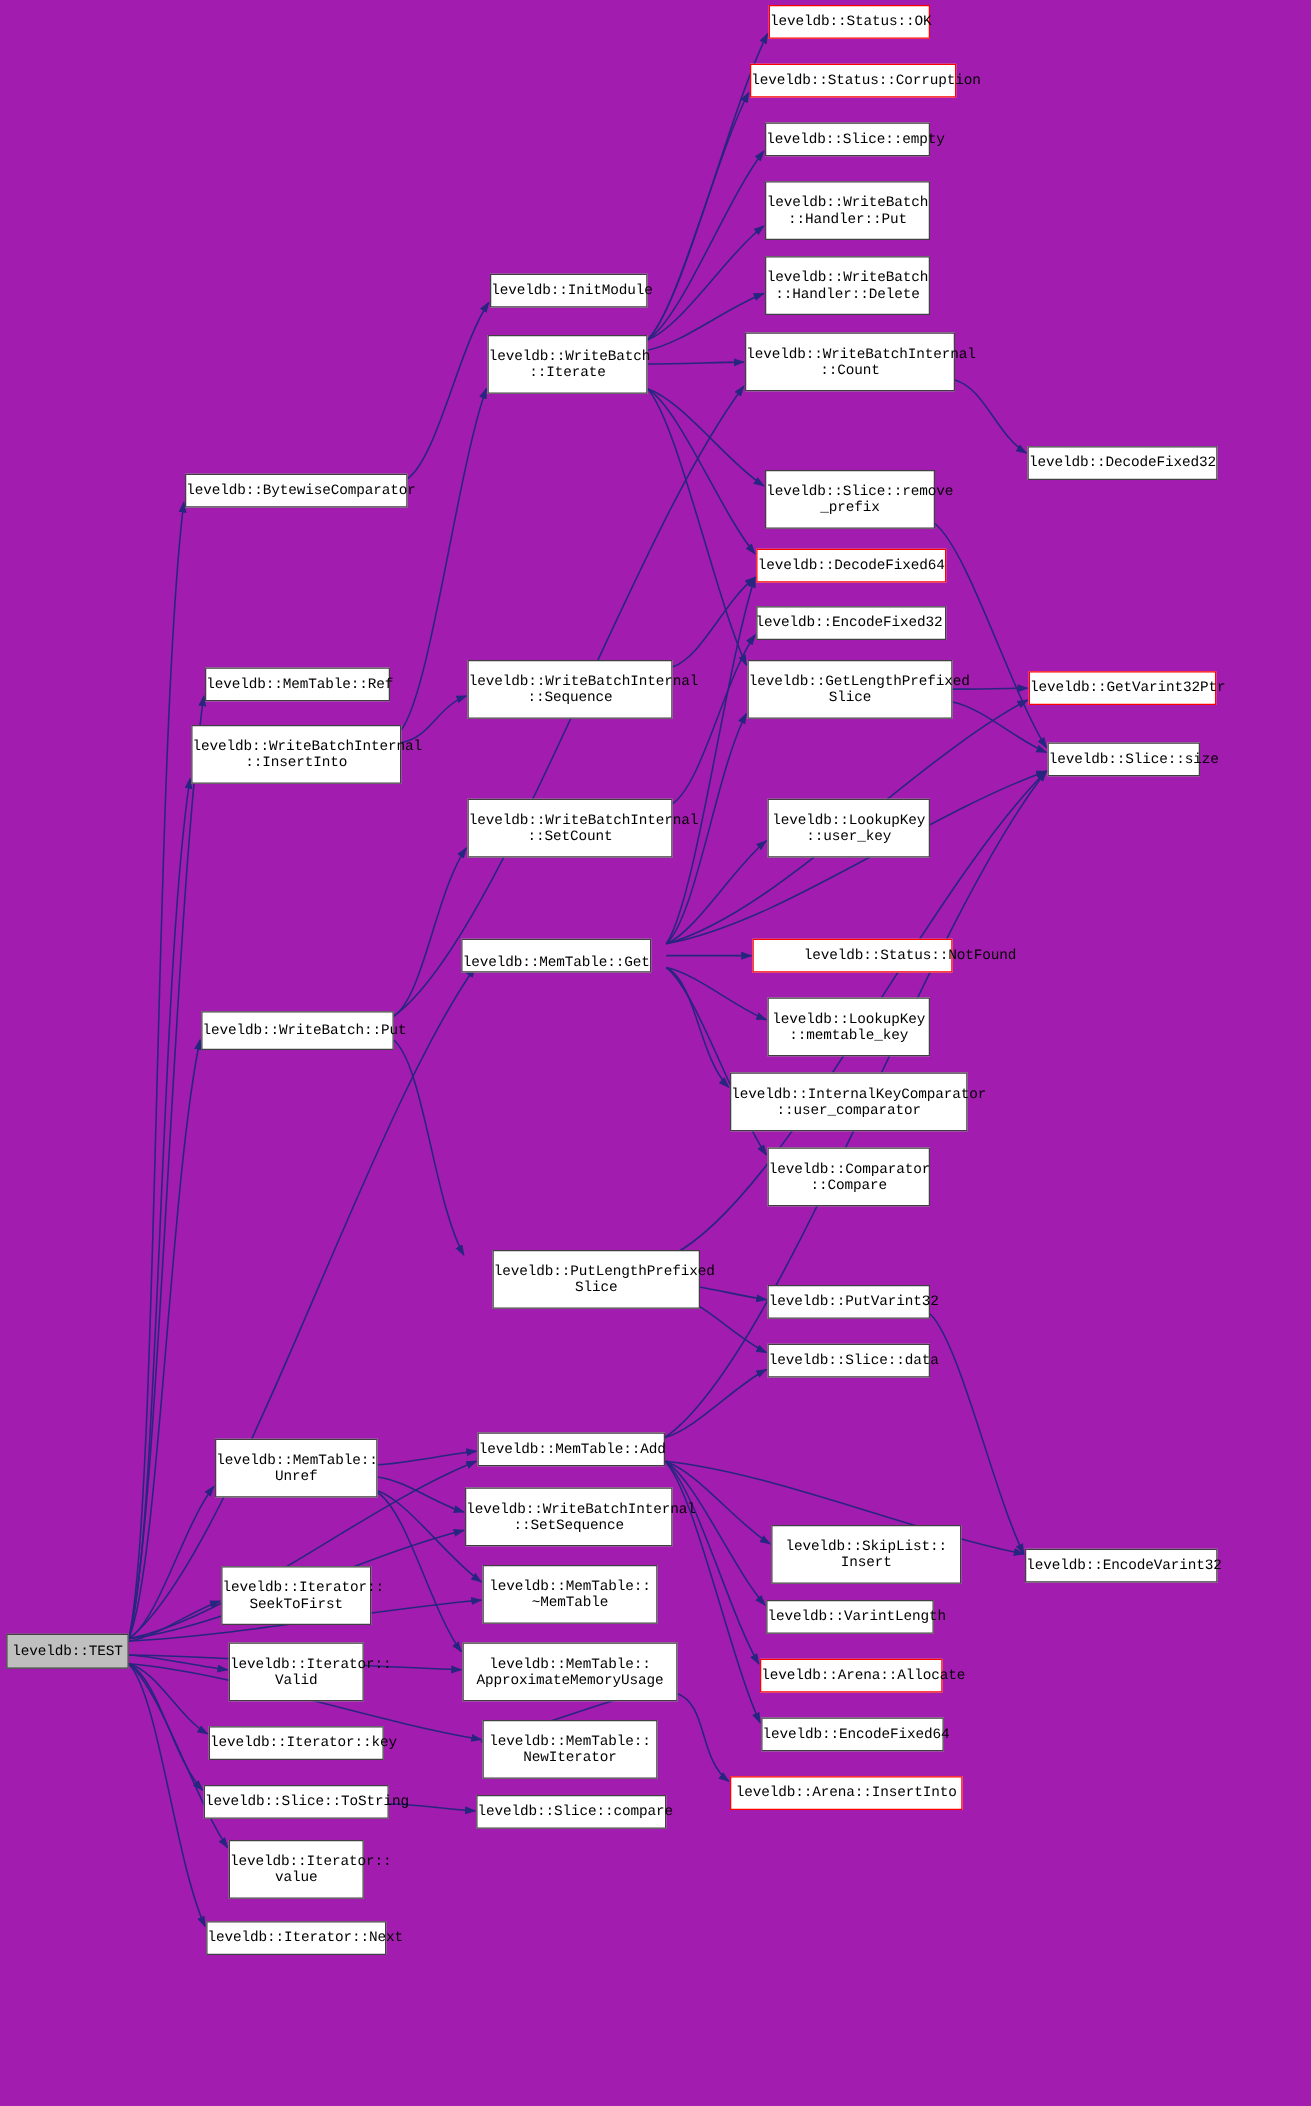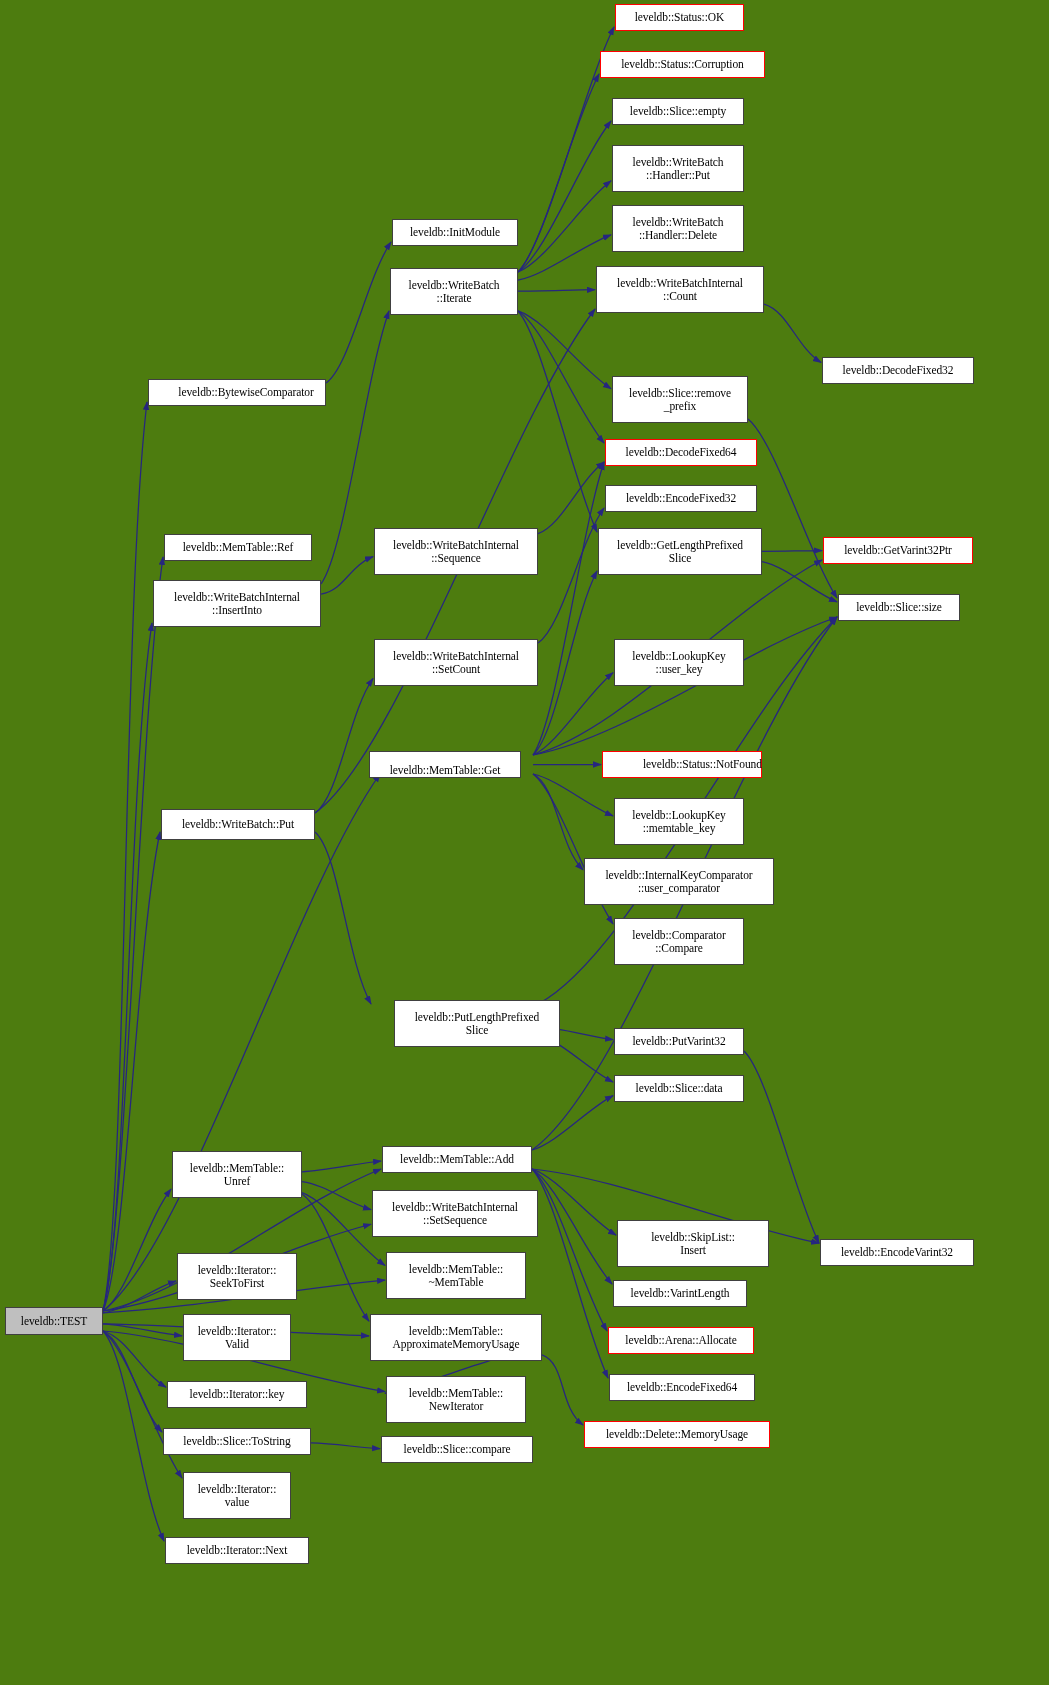--- a/index.html
+++ b/index.html
@@ -4,22 +4,22 @@
 <style>
   html, body {
     margin: 0;
     padding: 0;
     background: #ffffff;
   }
   #graph {
     position: relative;
     width: 1049px;
     height: 1685px;
-    background: #4d7c0f;
-    font-family: Liberation Serif, serif;
+    background: #a21caf;
+    font-family: Liberation Mono, monospace;
     overflow: hidden;
   }
   #edges {
     position: absolute;
     left: 0; top: 0;
     width: 1049px;
     height: 1685px;
     pointer-events: none;
   }
   .node {
@@ -137,21 +137,21 @@
       <div class="node" style="left: 612px; top: 145px; width: 132px; height: 47px;"><span class="node-label">leveldb::WriteBatch
 ::Handler::Put</span></div>
       <div class="node" style="left: 612px; top: 205px; width: 132px; height: 47px;"><span class="node-label">leveldb::WriteBatch
 ::Handler::Delete</span></div>
       <div class="node" style="left: 392px; top: 219px; width: 126px; height: 27px;"><span class="node-label">leveldb::InitModule</span></div>
       <div class="node" style="left: 390px; top: 268px; width: 128px; height: 47px;"><span class="node-label">leveldb::WriteBatch
 ::Iterate</span></div>
       <div class="node" style="left: 596px; top: 266px; width: 168px; height: 47px;"><span class="node-label">leveldb::WriteBatchInternal
 ::Count</span></div>
       <div class="node" style="left: 822px; top: 357px; width: 152px; height: 27px;"><span class="node-label">leveldb::DecodeFixed32</span></div>
-      <div class="node" style="left: 148px; top: 379px; width: 178px; height: 27px; padding-left: 18px;"><span class="node-label">leveldb::BytewiseComparator</span></div>
+      <div class="node" style="left: 148px; top: 379px; width: 178px; height: 27px;"><span class="node-label">leveldb::BytewiseComparator</span></div>
       <div class="node" style="left: 612px; top: 376px; width: 136px; height: 47px;"><span class="node-label">leveldb::Slice::remove
 _prefix</span></div>
       <div class="node red" style="left: 605px; top: 439px; width: 152px; height: 27px;"><span class="node-label">leveldb::DecodeFixed64</span></div>
       <div class="node" style="left: 605px; top: 485px; width: 152px; height: 27px; justify-content: flex-end;"><span class="node-label">leveldb::EncodeFixed32</span></div>
       <div class="node" style="left: 164px; top: 534px; width: 148px; height: 27px;"><span class="node-label">leveldb::MemTable::Ref</span></div>
       <div class="node" style="left: 374px; top: 528px; width: 164px; height: 47px;"><span class="node-label">leveldb::WriteBatchInternal
 ::Sequence</span></div>
       <div class="node" style="left: 598px; top: 528px; width: 164px; height: 47px;"><span class="node-label">leveldb::GetLengthPrefixed
 Slice</span></div>
       <div class="node red" style="left: 823px; top: 537px; width: 150px; height: 27px;"><span class="node-label">leveldb::GetVarint32Ptr</span></div>
@@ -184,21 +184,21 @@
 Insert</span></div>
       <div class="node" style="left: 386px; top: 1252px; width: 140px; height: 47px;"><span class="node-label">leveldb::MemTable::
 ~MemTable</span></div>
       <div class="node" style="left: 613px; top: 1280px; width: 134px; height: 27px;"><span class="node-label">leveldb::VarintLength</span></div>
       <div class="node" style="left: 370px; top: 1314px; width: 172px; height: 47px;"><span class="node-label">leveldb::MemTable::
 ApproximateMemoryUsage</span></div>
       <div class="node red" style="left: 608px; top: 1327px; width: 146px; height: 27px;"><span class="node-label">leveldb::Arena::Allocate</span></div>
       <div class="node" style="left: 386px; top: 1376px; width: 140px; height: 47px;"><span class="node-label">leveldb::MemTable::
 NewIterator</span></div>
       <div class="node" style="left: 609px; top: 1374px; width: 146px; height: 27px;"><span class="node-label">leveldb::EncodeFixed64</span></div>
-      <div class="node red" style="left: 584px; top: 1421px; width: 186px; height: 27px;"><span class="node-label">leveldb::Delete::MemoryUsage</span></div>
+      <div class="node red" style="left: 584px; top: 1421px; width: 186px; height: 27px;"><span class="node-label">leveldb::Arena::InsertInto</span></div>
       <div class="node" style="left: 381px; top: 1436px; width: 152px; height: 27px;"><span class="node-label">leveldb::Slice::compare</span></div>
       <div class="node" style="left: 161px; top: 809px; width: 154px; height: 31px;"><span class="node-label">leveldb::WriteBatch::Put</span></div>
       <div class="node root" style="left: 5px; top: 1307px; width: 98px; height: 28px;"><span class="node-label">leveldb::TEST</span></div>
       <div class="node" style="left: 177px; top: 1253px; width: 120px; height: 47px;"><span class="node-label">leveldb::Iterator::
 SeekToFirst</span></div>
       <div class="node" style="left: 183px; top: 1314px; width: 108px; height: 47px;"><span class="node-label">leveldb::Iterator::
 Valid</span></div>
       <div class="node" style="left: 167px; top: 1381px; width: 140px; height: 27px;"><span class="node-label">leveldb::Iterator::key</span></div>
       <div class="node" style="left: 163px; top: 1428px; width: 148px; height: 27px;"><span class="node-label">leveldb::Slice::ToString</span></div>
       <div class="node" style="left: 183px; top: 1472px; width: 108px; height: 47px;"><span class="node-label">leveldb::Iterator::

